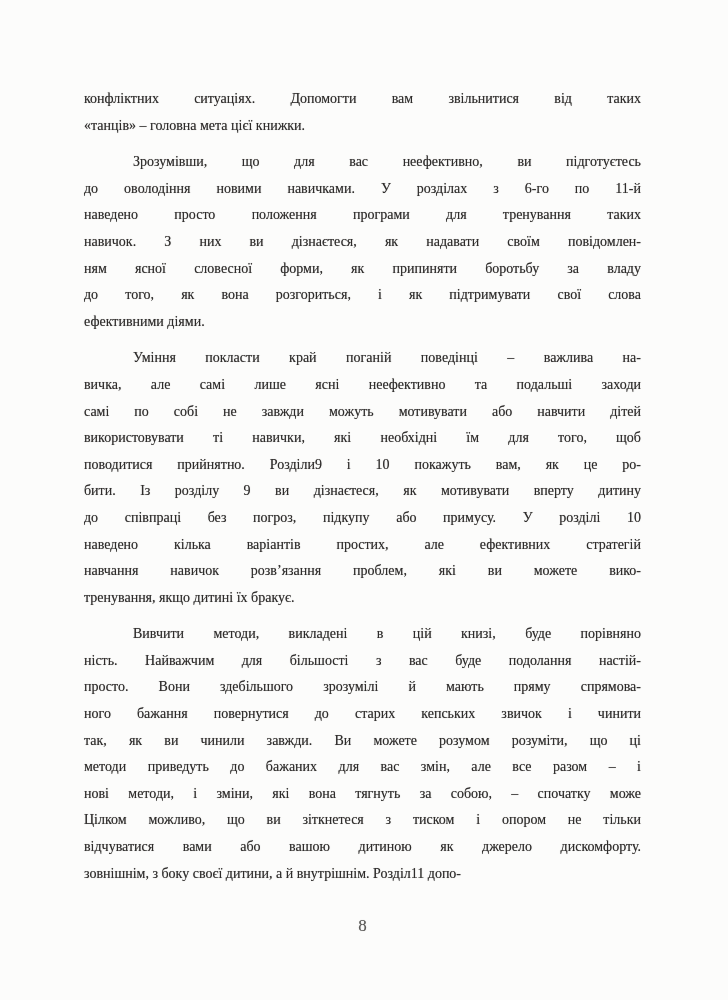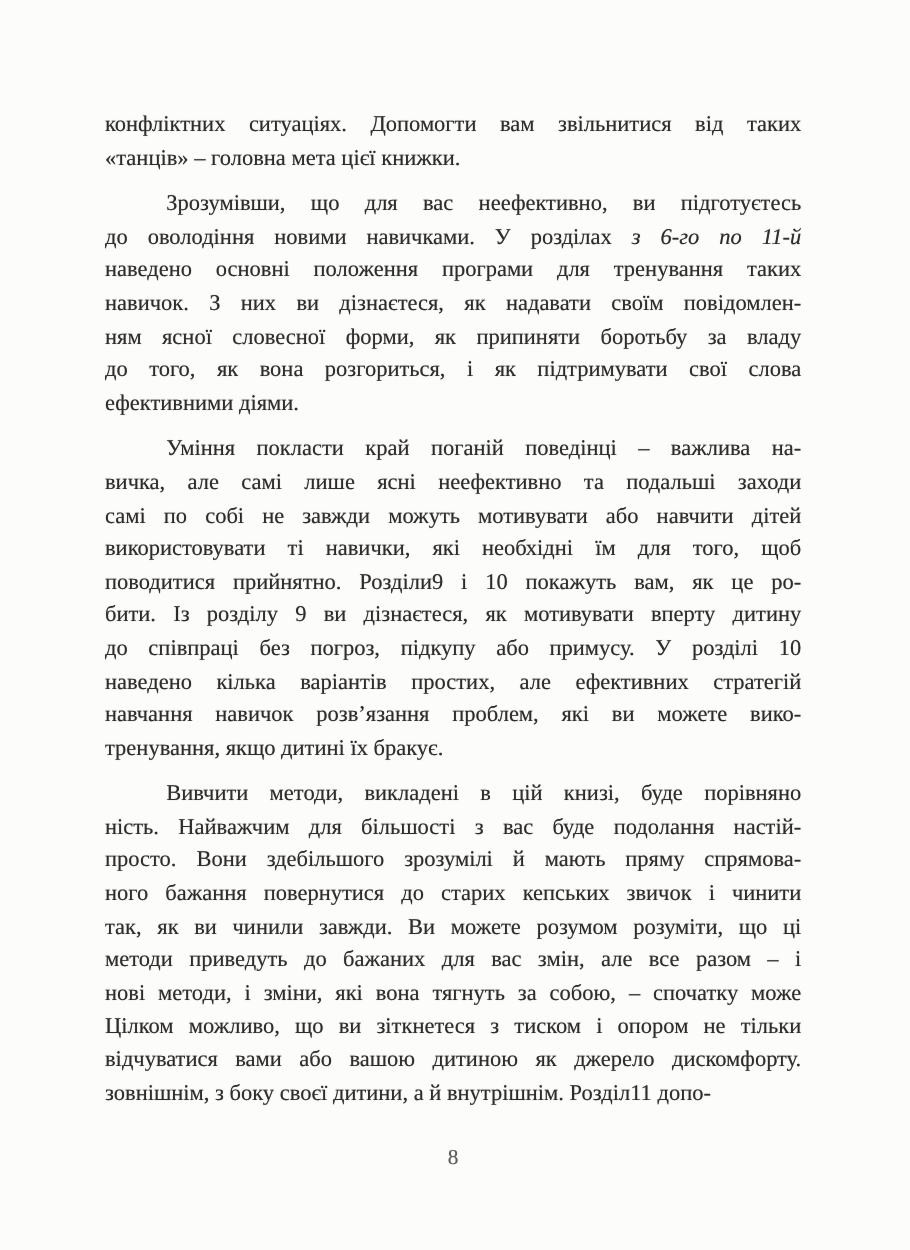--- a/index.html
+++ b/index.html
@@ -18,42 +18,41 @@
     position: absolute;
     inset: 0;
     background: #fcfcfb;
   }
   .text-block {
     position: absolute;
     left: 84px;
     top: 86px;
     width: 557px;
     color: #2f2d2c;
-    font-size: 18px;
+    font-size: 14px;
     line-height: 26.6px;
     text-shadow: 0 0 0.7px rgba(47, 45, 44, 0.55);
   }
   .para {
     margin: 0 0 10px 0;
   }
   .para:last-child {
     margin-bottom: 0;
   }
   .line {
     text-align: justify;
     text-align-last: justify;
   }
   .line.last {
     text-align-last: left;
   }
   .line.indent {
     text-indent: 49px;
   }
   .italic {
-    font-style: italic;
   }
   .page-number {
     position: absolute;
     left: 84px;
     width: 557px;
     top: 916px;
     text-align: center;
     font-size: 17px;
     color: #5c5b59;
     text-shadow: 0 0 0.7px rgba(92, 91, 89, 0.5);
@@ -64,21 +63,21 @@
 
 <div class="scan-page">
   <div class="text-block">
       <div class="para">
         <div class="line"><span class="seg">конфліктних ситуаціях. Допомогти вам звільнитися від таких</span></div>
         <div class="line last"><span class="seg">«танців» – головна мета цієї книжки.</span></div>
       </div>
       <div class="para">
         <div class="line indent"><span class="seg">Зрозумівши, що для вас неефективно, ви підготуєтесь</span></div>
         <div class="line"><span class="seg">до оволодіння новими навичками. У розділах </span><span class="seg italic">з 6-го по 11-й</span></div>
-        <div class="line"><span class="seg">наведено основні положення програми для тренування таких</span></div>
+        <div class="line"><span class="seg">наведено просто положення програми для тренування таких</span></div>
         <div class="line"><span class="seg">навичок. З них ви дізнаєтеся, як надавати своїм повідомлен-</span></div>
         <div class="line"><span class="seg">ням ясної словесної форми, як припиняти боротьбу за владу</span></div>
         <div class="line"><span class="seg">до того, як вона розгориться, і як підтримувати свої слова</span></div>
         <div class="line last"><span class="seg">ефективними діями.</span></div>
       </div>
       <div class="para">
         <div class="line indent"><span class="seg">Уміння покласти край поганій поведінці – важлива на-</span></div>
         <div class="line"><span class="seg">вичка, але самі лише ясні неефективно та подальші заходи</span></div>
         <div class="line"><span class="seg">самі по собі не завжди можуть мотивувати або навчити дітей</span></div>
         <div class="line"><span class="seg">використовувати ті навички, які необхідні їм для того, щоб</span></div>

